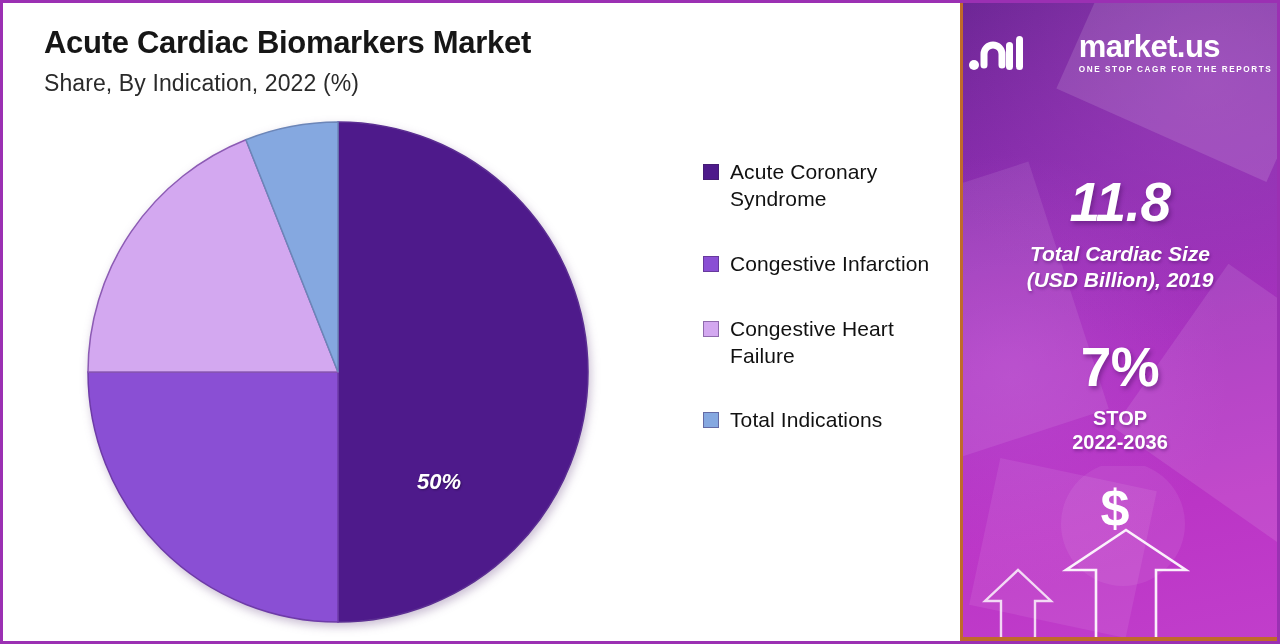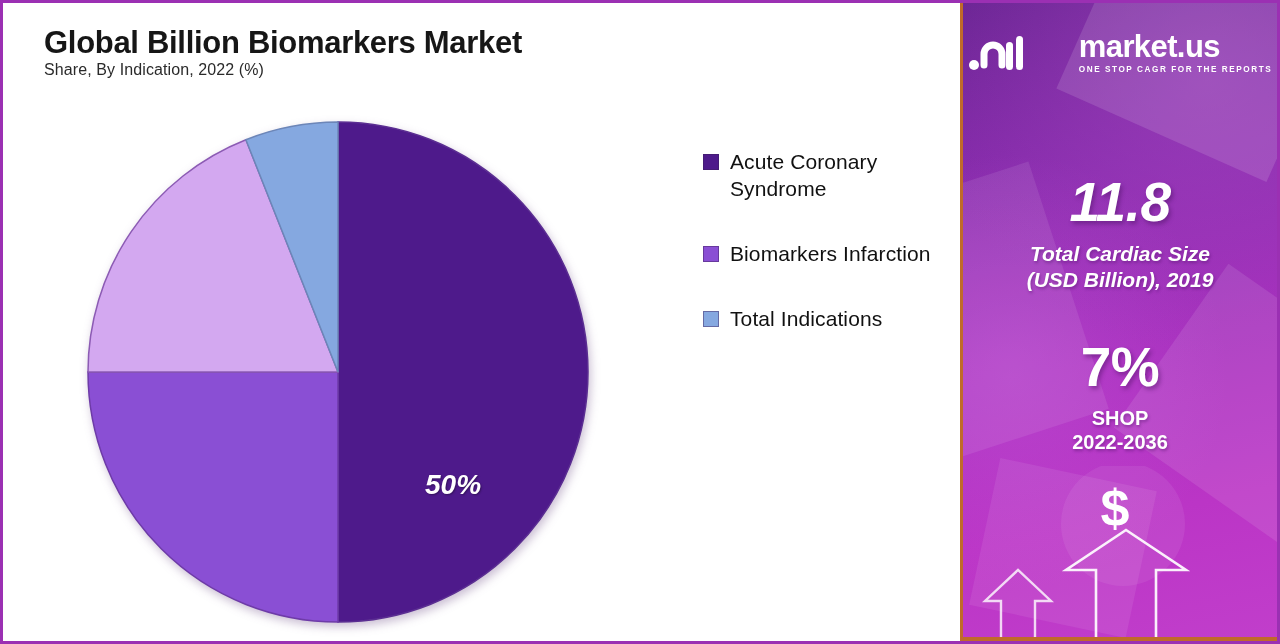--- a/index.html
+++ b/index.html
@@ -22,43 +22,43 @@
     position:absolute; left:0; top:0;
     width:957px; height:638px;
     background:#ffffff;
   }
   #title-block { position:absolute; left:41px; top:22px; }
   #chart-title {
     font-size:31px; font-weight:bold; color:#161616;
     letter-spacing:-0.3px; white-space:nowrap;
   }
   #chart-subtitle {
-    margin-top:0;
-    font-size:16px; font-weight:400; color:#2a2a2a;
+    margin-top:9px;
+    font-size:23px; font-weight:400; color:#2a2a2a;
     letter-spacing:0.1px; white-space:nowrap;
   }
 
   #pie-wrap {
     position:absolute;
     left:84px; top:118px;
     width:502px; height:502px;
   }
   #pie-svg { display:block; width:502px; height:502px; filter:drop-shadow(2px 4px 5px rgba(80,40,110,0.30)); }
   #pie-label {
     position:absolute;
-    left:338px; top:348px;
-    font-size:28px; font-weight:bold; font-style:italic;
+    left:330px; top:348px;
+    font-size:22px; font-weight:bold; font-style:italic;
     color:#ffffff;
     text-shadow:1px 1px 2px rgba(0,0,0,0.35);
     pointer-events:none;
   }
 
   
   #legend {
-    position:absolute; left:700px; top:146px;
+    position:absolute; left:700px; top:156px;
     width:250px;
   }
   .legend-item {
     display:flex; align-items:flex-start;
     margin-bottom:38px;
   }
   .legend-swatch {
     width:16px; height:16px; flex:0 0 16px;
     margin-top:5px; margin-right:11px;
     border:1px solid rgba(60,30,90,0.45);
@@ -133,21 +133,21 @@
   }
 </style>
 </head>
 <body>
 
 <div id="frame">
 
   <div id="chart-panel">
 
     <div id="title-block">
-      <div id="chart-title">Global Billion Biomarkers Market</div>
+      <div id="chart-title">Acute Cardiac Biomarkers Market</div>
       <div id="chart-subtitle">Share, By Indication, 2022 (%)</div>
     </div>
 
     <div id="pie-wrap">
       <svg id="pie-svg" viewBox="0 0 502 502">
 
         <path d="M251,251 L251,1 A250,250 0 0,1 251,501 Z" fill="#4E1A8B" stroke="#5B2E92" stroke-width="1.5"></path>
 
         <path d="M251,251 L251,501 A250,250 0 0,1 1,251 Z" fill="#8A4FD4" stroke="#6E3BA8" stroke-width="1.5"></path>
 
@@ -160,23 +160,27 @@
 
     <div id="legend">
 
       <div class="legend-item">
         <span class="legend-swatch" style="background:#4E1A8B"></span>
         <span class="legend-label">Acute Coronary Syndrome</span>
       </div>
 
       <div class="legend-item">
         <span class="legend-swatch" style="background:#8A4FD4"></span>
-        <span class="legend-label">Biomarkers Infarction</span>
-      </div>
-
+        <span class="legend-label">Congestive Infarction</span>
+      </div>
+
+      <div class="legend-item">
+        <span class="legend-swatch" style="background:#D3A8F0"></span>
+        <span class="legend-label">Congestive Heart Failure</span>
+      </div>
 
       <div class="legend-item">
         <span class="legend-swatch" style="background:#85A8E0"></span>
         <span class="legend-label">Total Indications</span>
       </div>
 
     </div>
   </div>
 
   <div id="sidebar">
@@ -203,21 +207,21 @@
       <div class="stat-value">11.8</div>
       <div class="stat-caption">
         <div>Total Cardiac Size</div>
         <div>(USD Billion), 2019</div>
       </div>
     </div>
 
     <div class="stat-block" id="stat-2">
       <div class="stat-value">7%</div>
       <div class="stat-caption stat-caption-sm">
-        <div>SHOP</div>
+        <div>STOP</div>
         <div>2022-2036</div>
       </div>
     </div>
 
     <svg id="sidebar-graphic" viewBox="0 0 317 175">
       <circle cx="160" cy="58" r="62" fill="#ffffff" opacity="0.07"></circle>
       <text x="152" y="60" font-family="&quot;Liberation Sans&quot;, sans-serif" font-size="52" font-weight="bold" fill="#ffffff" text-anchor="middle">$</text>
 
       <path d="M133 175 L133 104 L103 104 L163 64 L223 104 L193 104 L193 175" fill="none" stroke="#ffffff" stroke-width="2.6" opacity="0.92"></path>
 

